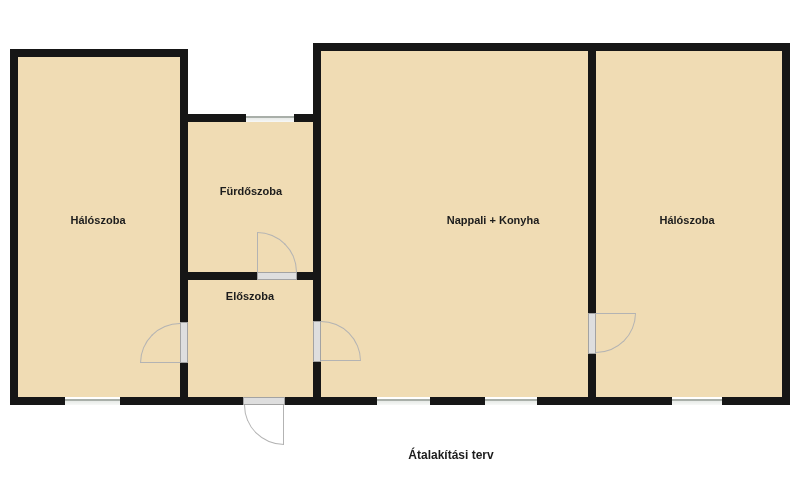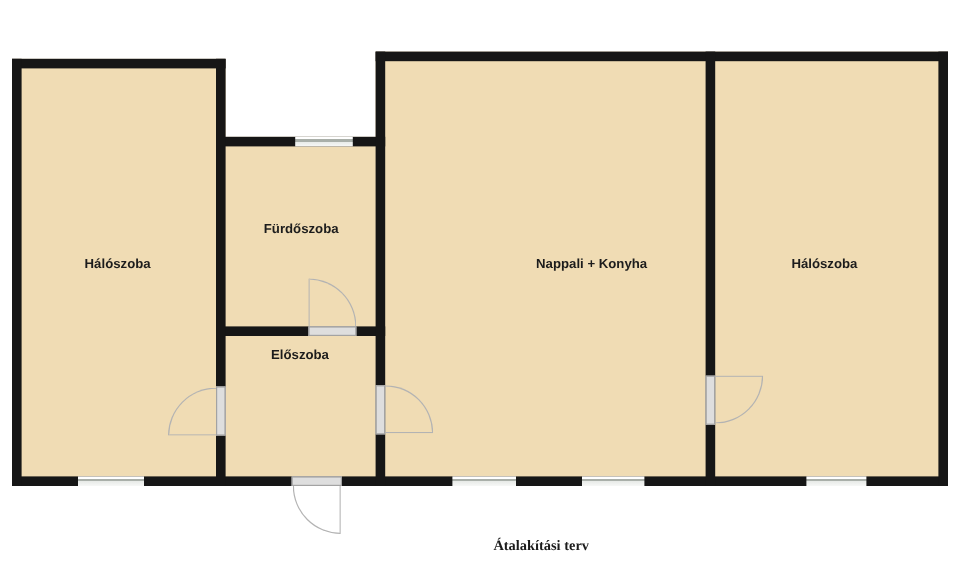--- a/index.html
+++ b/index.html
@@ -97,21 +97,20 @@
   .lbl-bath  { left: 251px; top: 191px; }
   .lbl-hall  { left: 250px; top: 296px; }
   .lbl-liv   { left: 453px; top: 220px; margin-left: 40px; }
   .lbl-bed-r { left: 687px; top: 220px; }
   .caption {
     position: absolute;
     left: 451px; top: 455px;
     transform: translate(-50%, -50%);
     font-size: 12px; font-weight: bold; color: #1c1c1c;
     white-space: nowrap;
-    font-family: Liberation Serif, serif;
   }
 </style>
 </head>
 <body>
 
 <div class="plan">
 
   <div class="roomfill fill-left"></div>
   <div class="roomfill fill-middle"></div>
   <div class="roomfill fill-right"></div>

